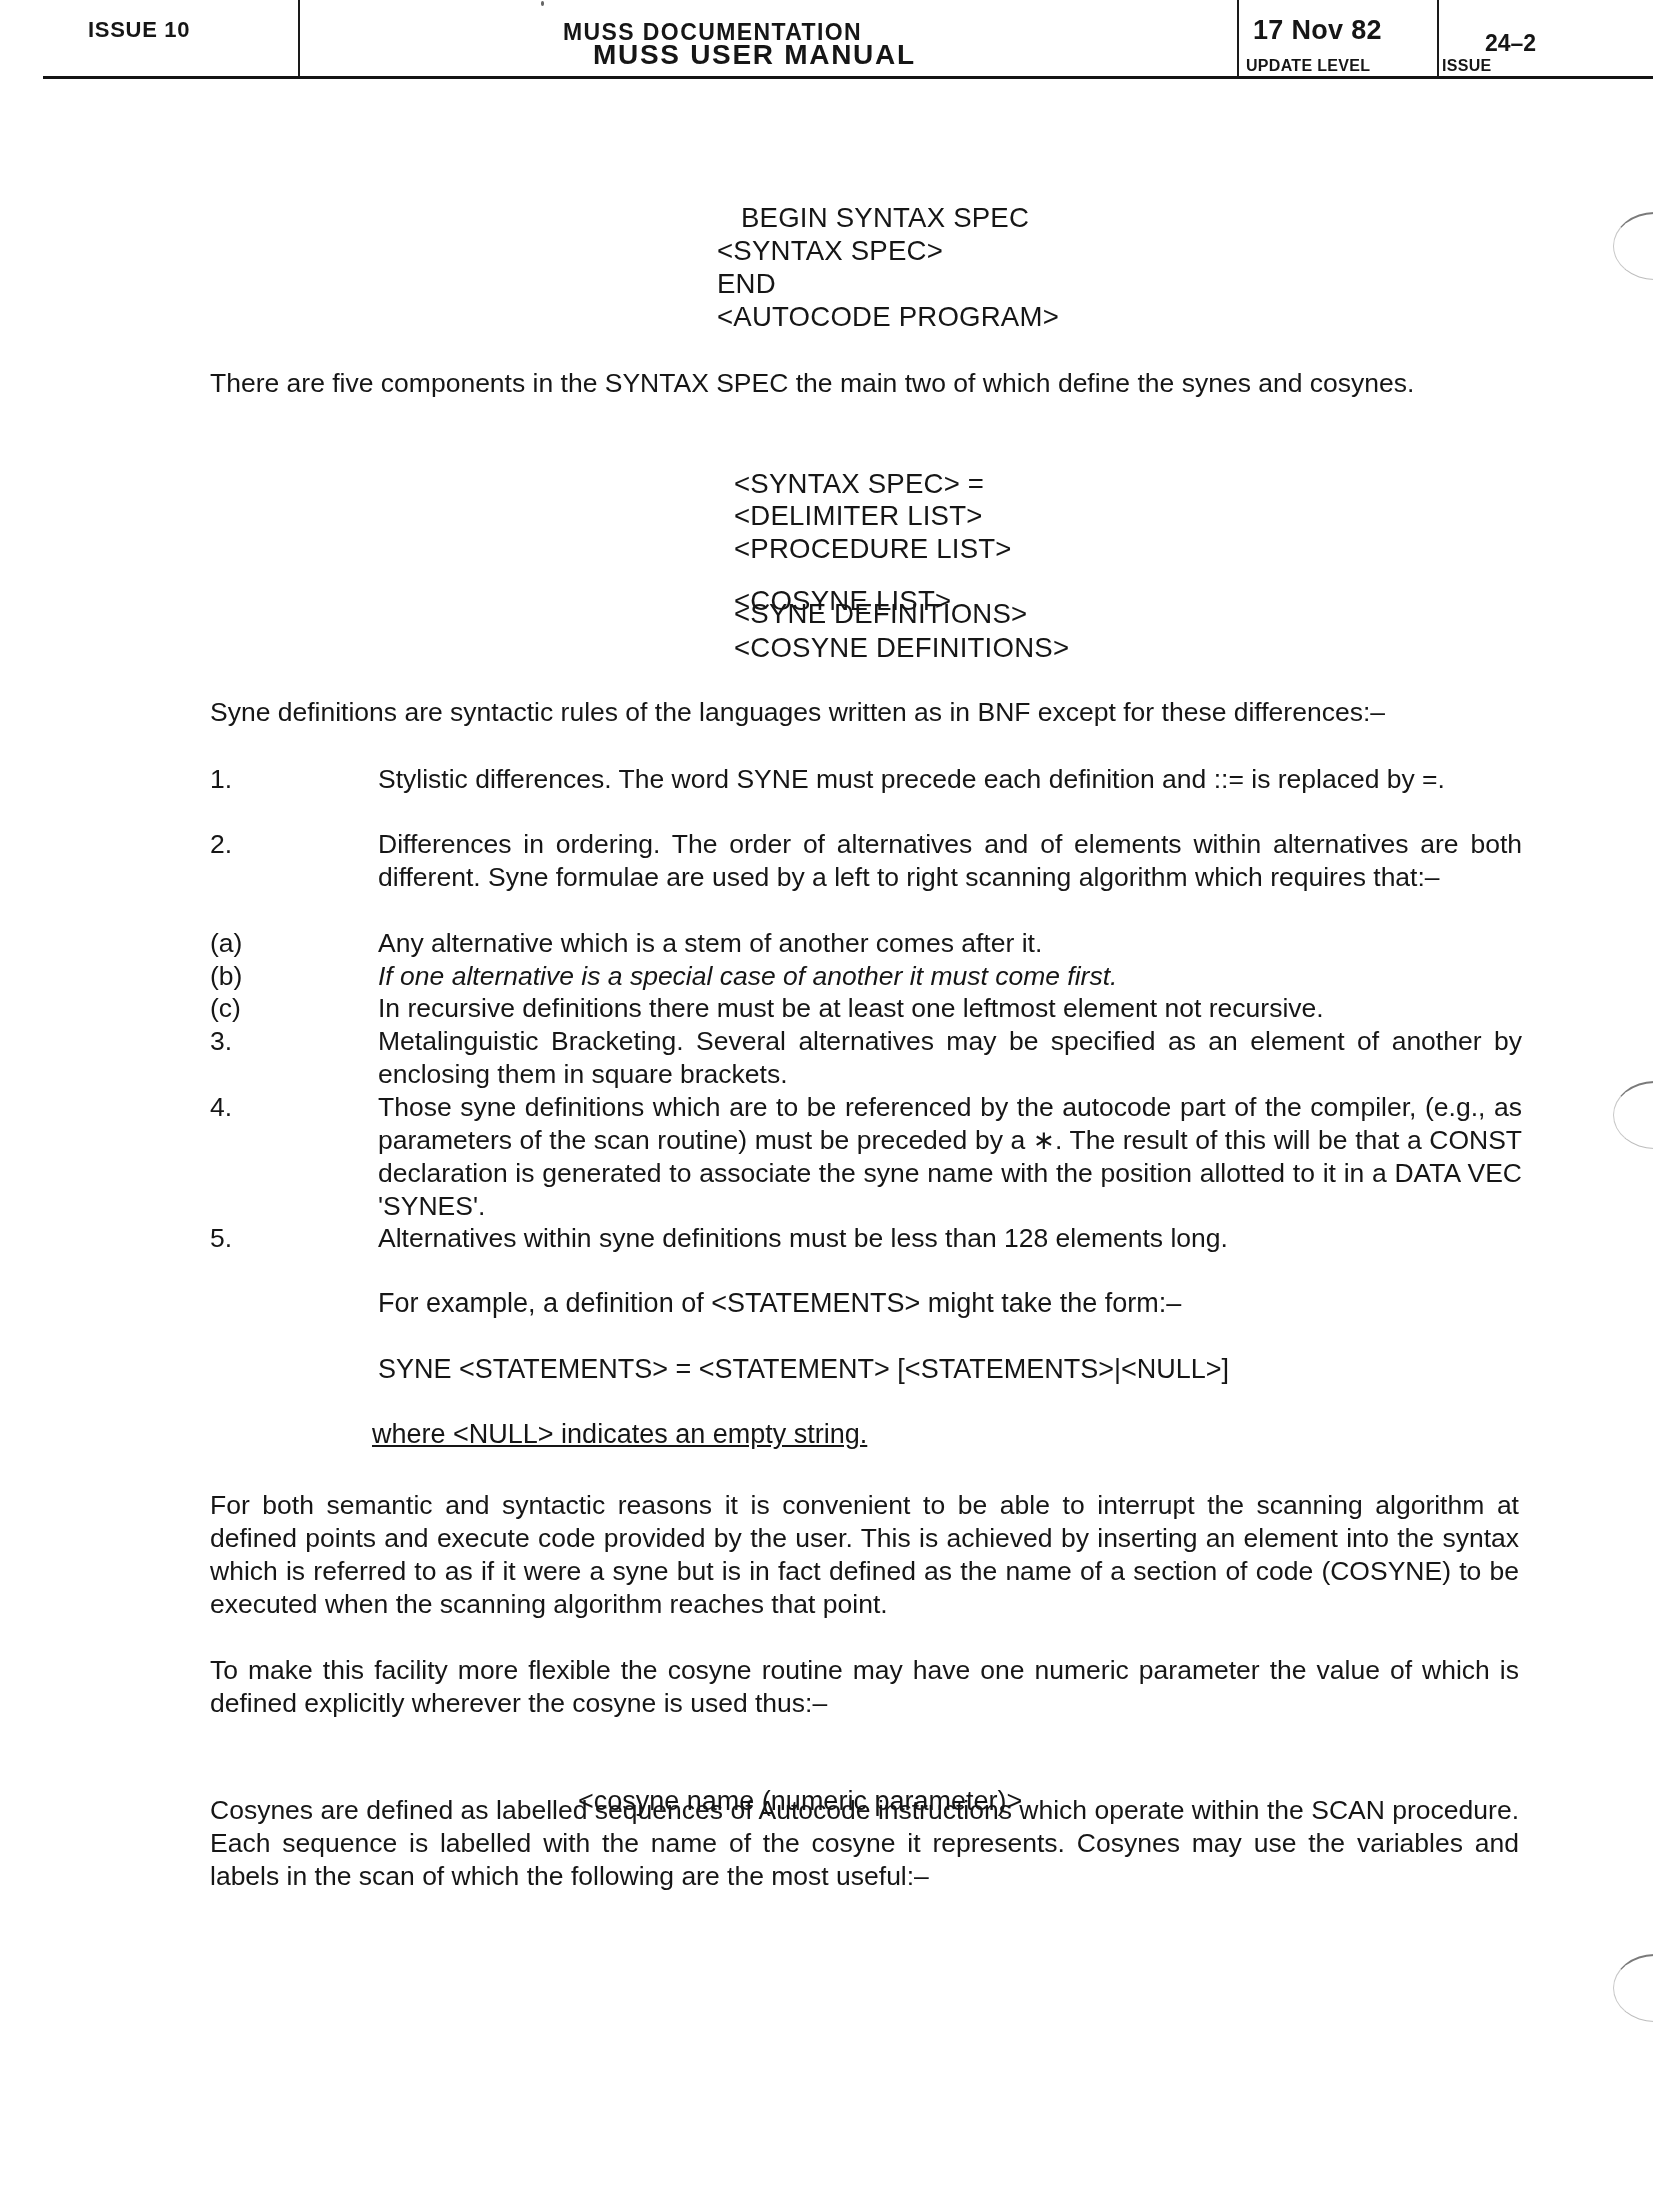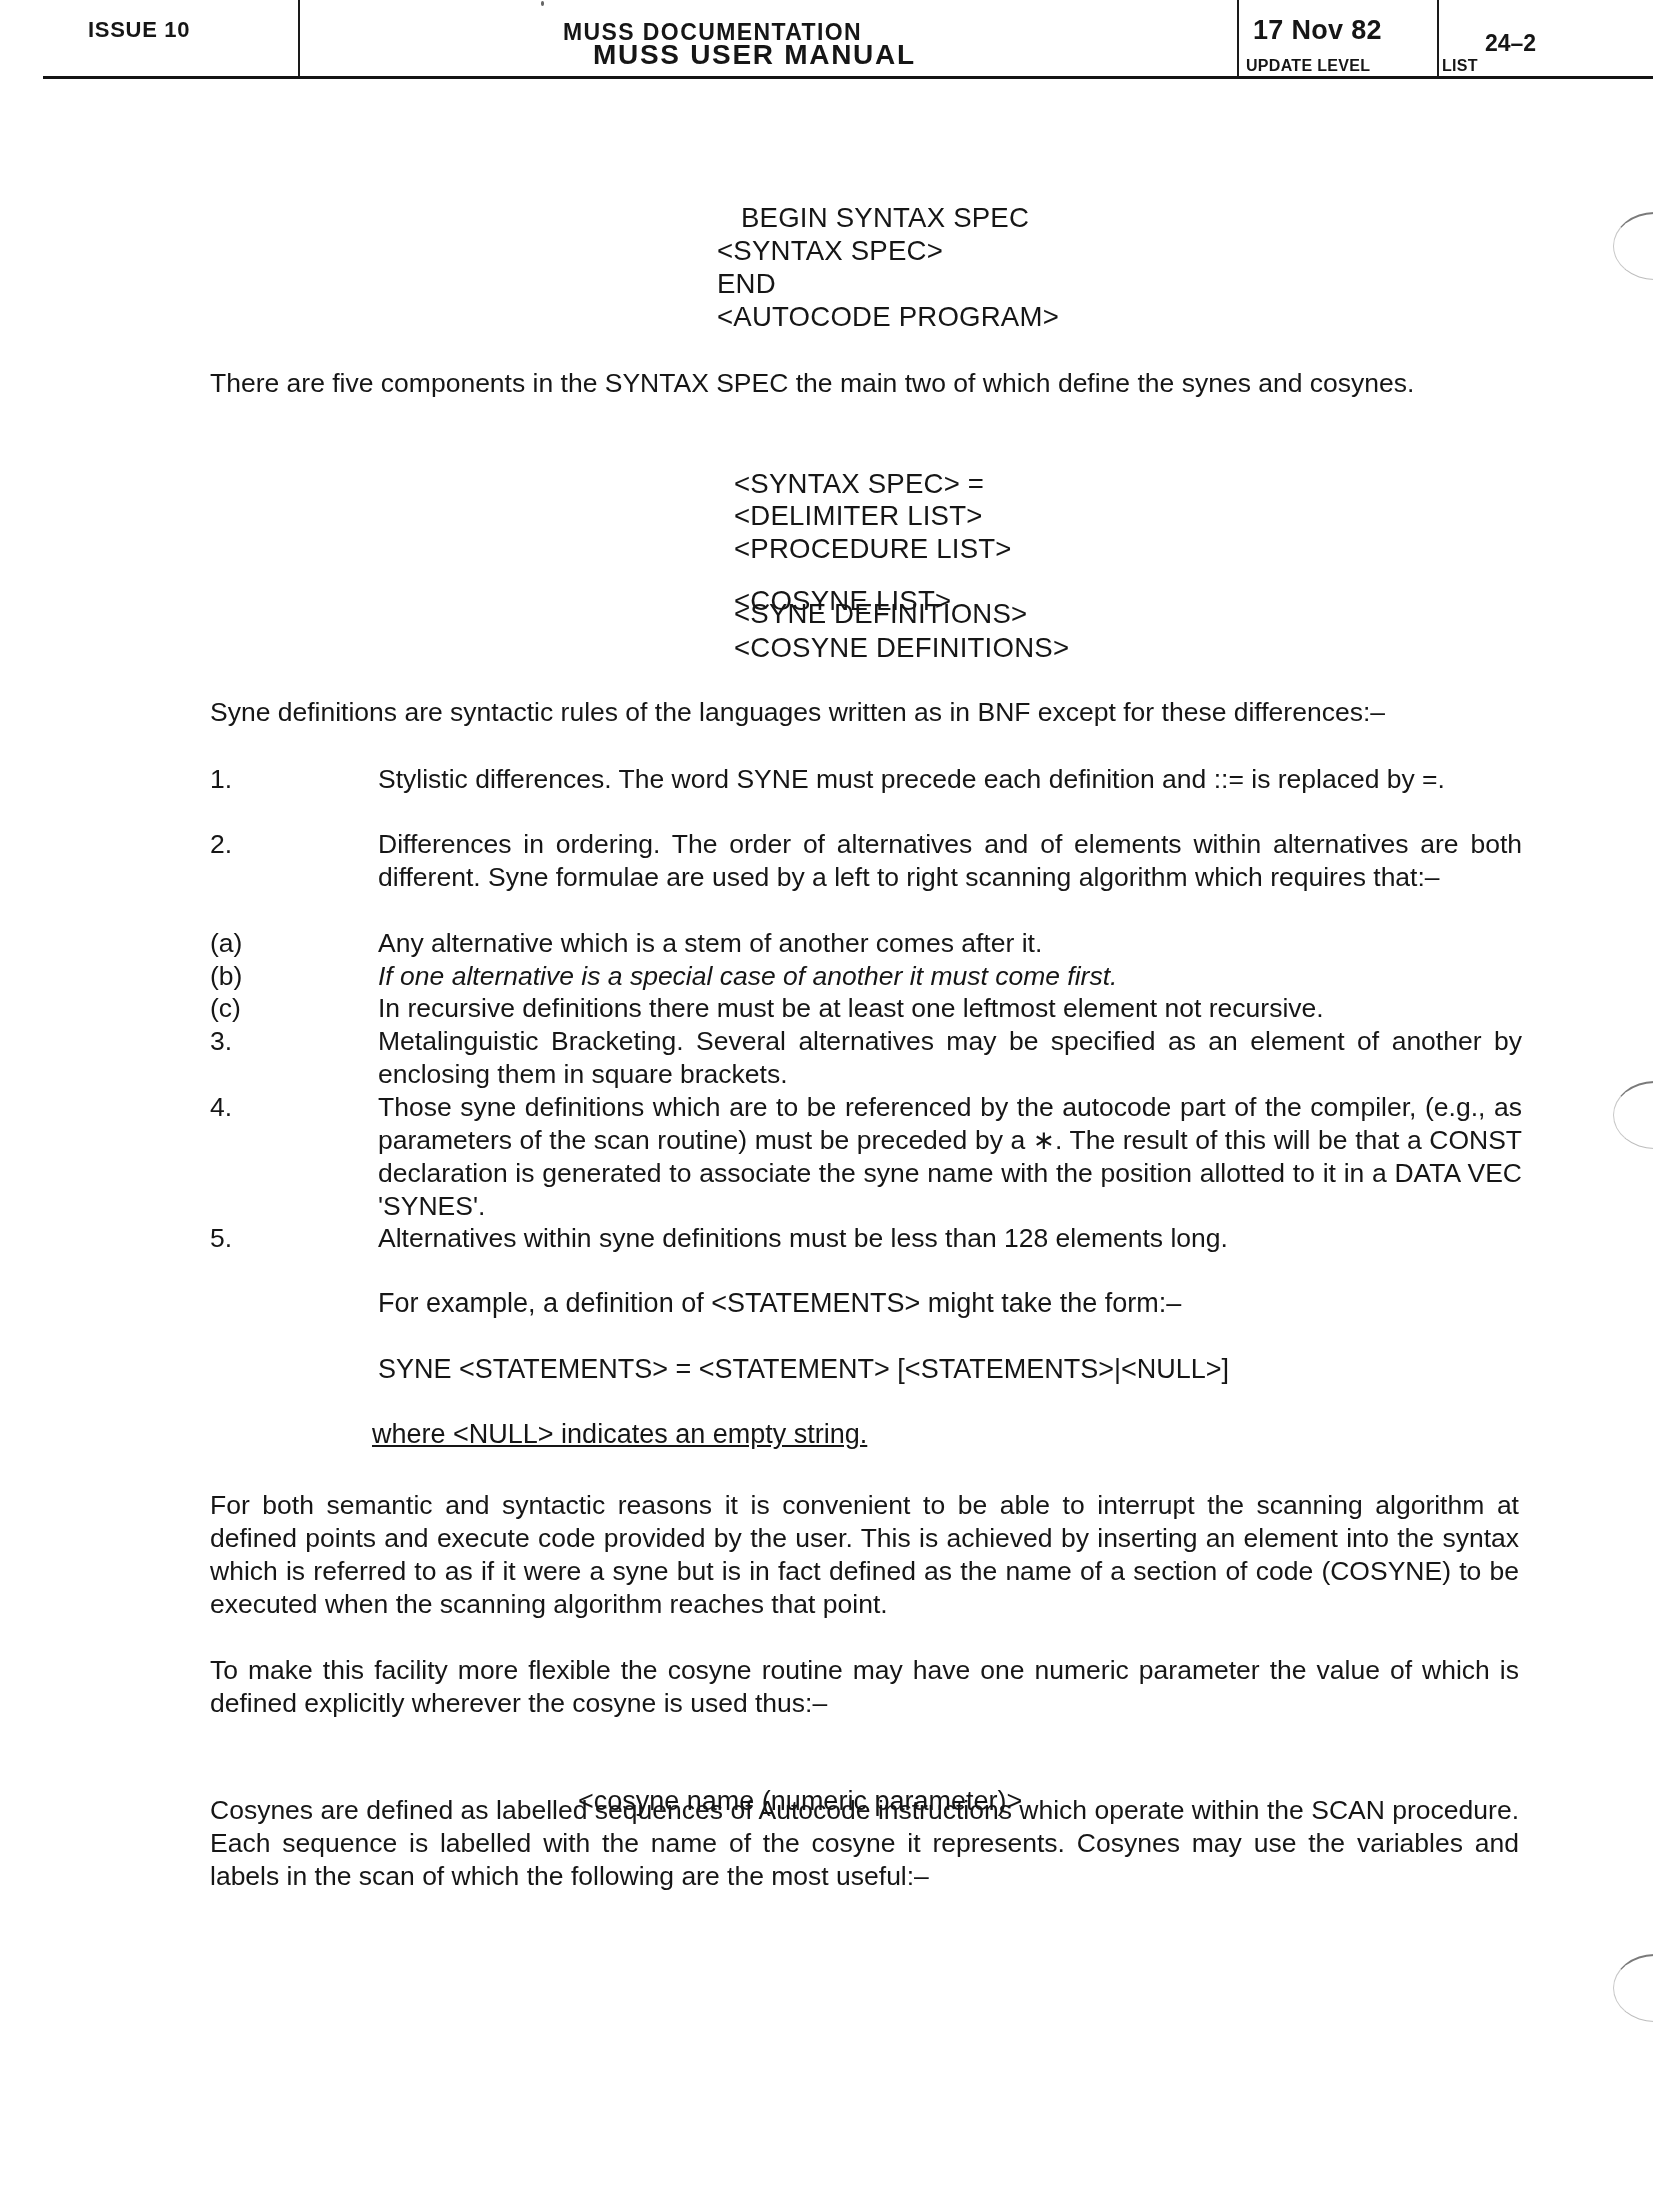--- a/index.html
+++ b/index.html
@@ -42,21 +42,21 @@
   <div class="vrule" style="left:1237px;height:78px;"></div>
   <div class="vrule" style="left:1437px;height:78px;"></div>
   <div class="hdr-rule"></div>
 
   <span class="abs hdr-issue">ISSUE 10</span>
   <span class="abs hdr-doc">MUSS DOCUMENTATION</span>
   <span class="abs hdr-manual">MUSS USER MANUAL</span>
   <span class="abs hdr-date">17 Nov 82</span>
   <span class="abs hdr-update">UPDATE LEVEL</span>
   <span class="abs hdr-page-num">24–2</span>
-  <span class="abs hdr-page-lbl">LIST</span>
+  <span class="abs hdr-page-lbl">ISSUE</span>
 </div>
 
 <div>
   <div class="abs code" style="left:717px;top:201px;margin-left:24px;">BEGIN SYNTAX SPEC</div>
   <div class="abs code" style="left:717px;top:234px;">&lt;SYNTAX SPEC&gt;</div>
   <div class="abs code" style="left:717px;top:267px;">END</div>
   <div class="abs code" style="left:717px;top:300px;">&lt;AUTOCODE PROGRAM&gt;</div>
 </div>
 
 <div class="para" style="top:367px;">There are five components in the SYNTAX SPEC the main two of which define the synes and cosynes.</div>

